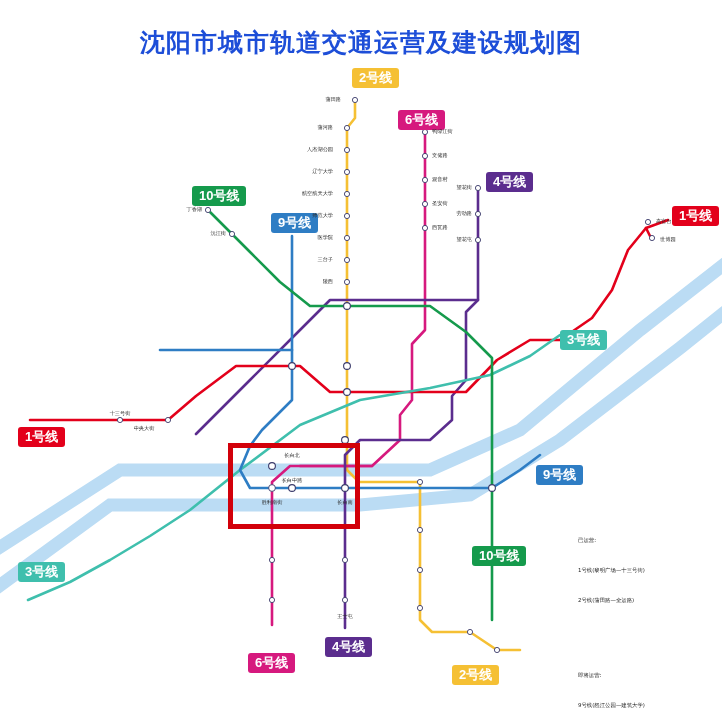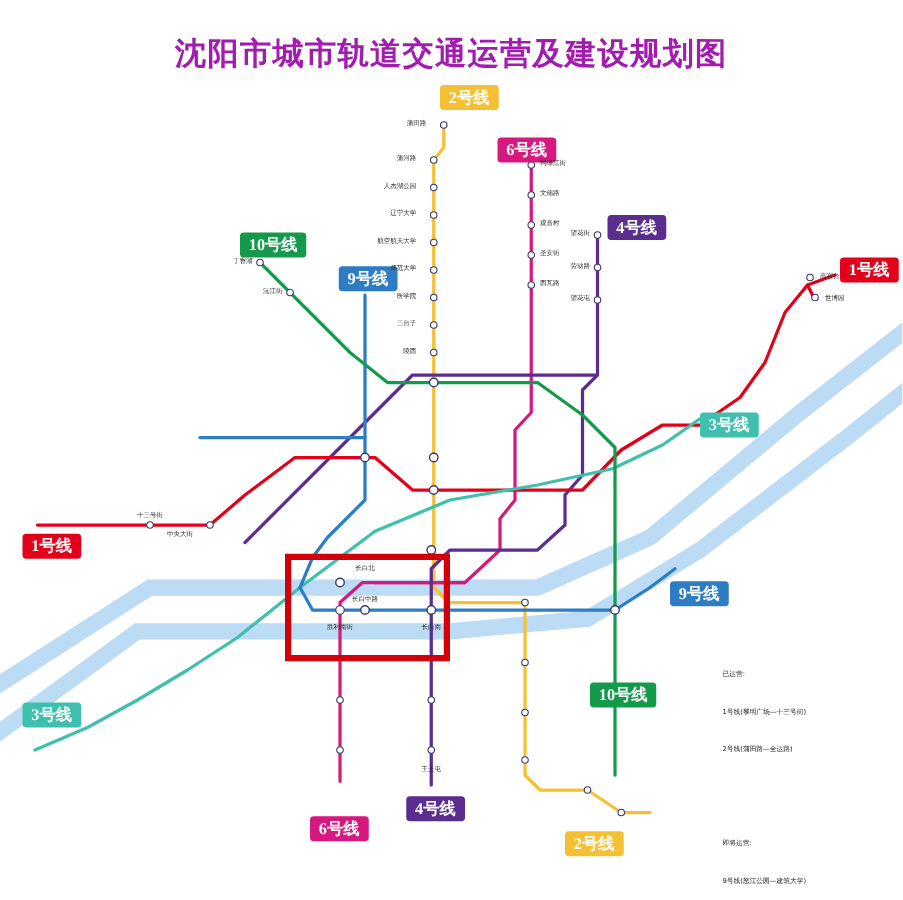--- a/index.html
+++ b/index.html
@@ -1,27 +1,27 @@
 <!DOCTYPE html>
 <html><head>
 <meta charset="utf-8">
 <style>
   html,body{margin:0;padding:0;background:#fff;}
   body{width:722px;height:720px;font-family:"Liberation Sans","DejaVu Sans",sans-serif;overflow:hidden;}
   #map-root{position:relative;width:722px;height:720px;background:#ffffff;}
   #title{
     position:absolute;left:0;top:26px;width:722px;text-align:center;
-    font-size:25px;font-weight:bold;color:#a21caf;letter-spacing:1px;
+    font-size:25px;font-weight:bold;color:#1d4ed8;letter-spacing:1px;
     font-family:"DejaVu Sans","Liberation Sans",sans-serif;
   }
   svg#canvas{position:absolute;left:0;top:0;width:722px;height:720px;}
   .line-badge{
     position:absolute;color:#fff;font-weight:bold;font-size:13px;
     padding:3px 7px 4px 7px;border-radius:3px;white-space:nowrap;
-    font-family:Liberation Serif, serif;line-height:1;
+    font-family:Liberation Sans, sans-serif;line-height:1;
   }
   .legend{
     position:absolute;left:578px;top:495px;width:140px;
     font-size:5.4px;line-height:1.85;color:#1a1a1a;white-space:pre;
     font-family:"DejaVu Sans","Liberation Sans",sans-serif;
   }
   .legend .blk{margin-bottom:5px;}
   #watermark{
     position:absolute;left:503px;top:689px;font-size:19px;font-weight:bold;
     color:#2b2b2b;font-family:"DejaVu Sans","Liberation Sans",sans-serif;

